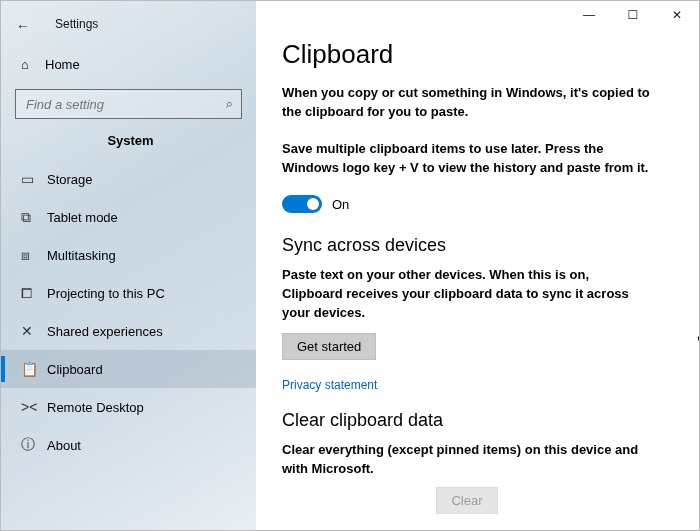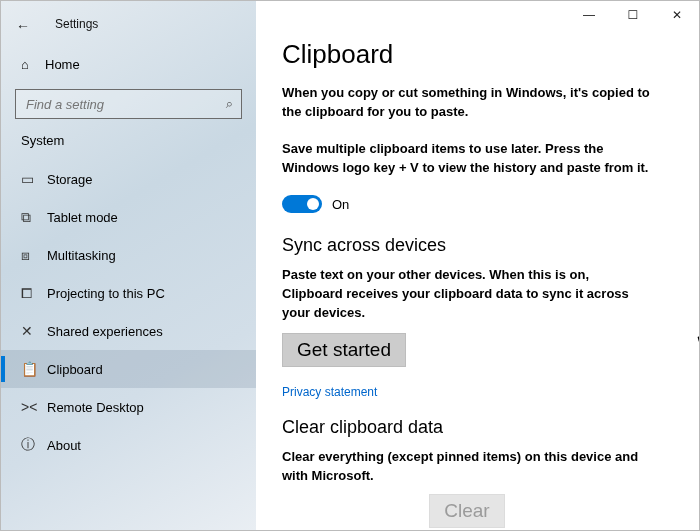--- a/index.html
+++ b/index.html
@@ -71,23 +71,24 @@
     flex: 1;
     border: none;
     background: transparent;
     font-size: 13px;
     outline: none;
     color: #333;
     font-style: italic;
   }
   .search-box .sicon { color: #555; font-size: 13px; }
   .section-label {
-    font-weight: 400;
+    font-weight: 700;
     font-size: 13px;
     padding: 4px 16px 12px 20px;
+    text-align: center;
   }
   .nav {
     flex: 1;
     overflow: hidden;
   }
   .nav-item {
     display: flex;
     align-items: center;
     height: 38px;
     padding-left: 20px;
@@ -177,21 +178,21 @@
     height: 12px;
     background: #fff;
     border-radius: 50%;
   }
   .toggle-label { font-size: 13px; }
   .btn {
     display: inline-block;
     background: #ccc;
     border: 1px solid #bdbdbd;
     padding: 5px 14px;
-    font-size: 19px;
+    font-size: 13px;
     cursor: default;
   }
   .btn-disabled {
     background: #e5e5e5;
     border: 1px solid #dcdcdc;
     color: #9b9b9b;
   }
   .link {
     color: #0066cc;
     font-size: 12px;

